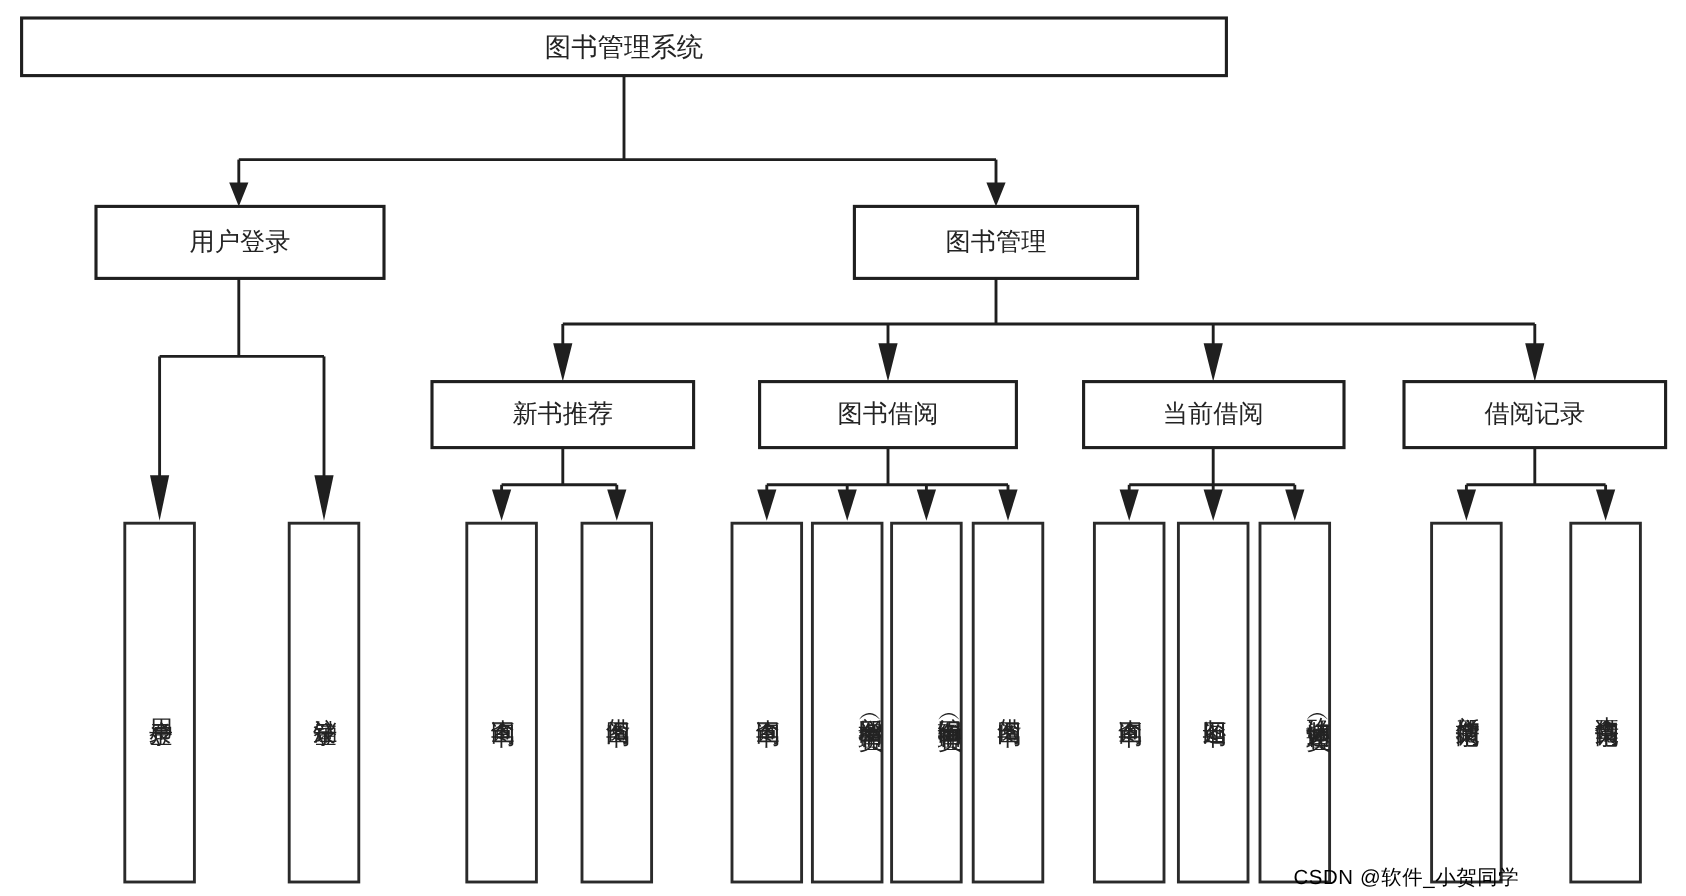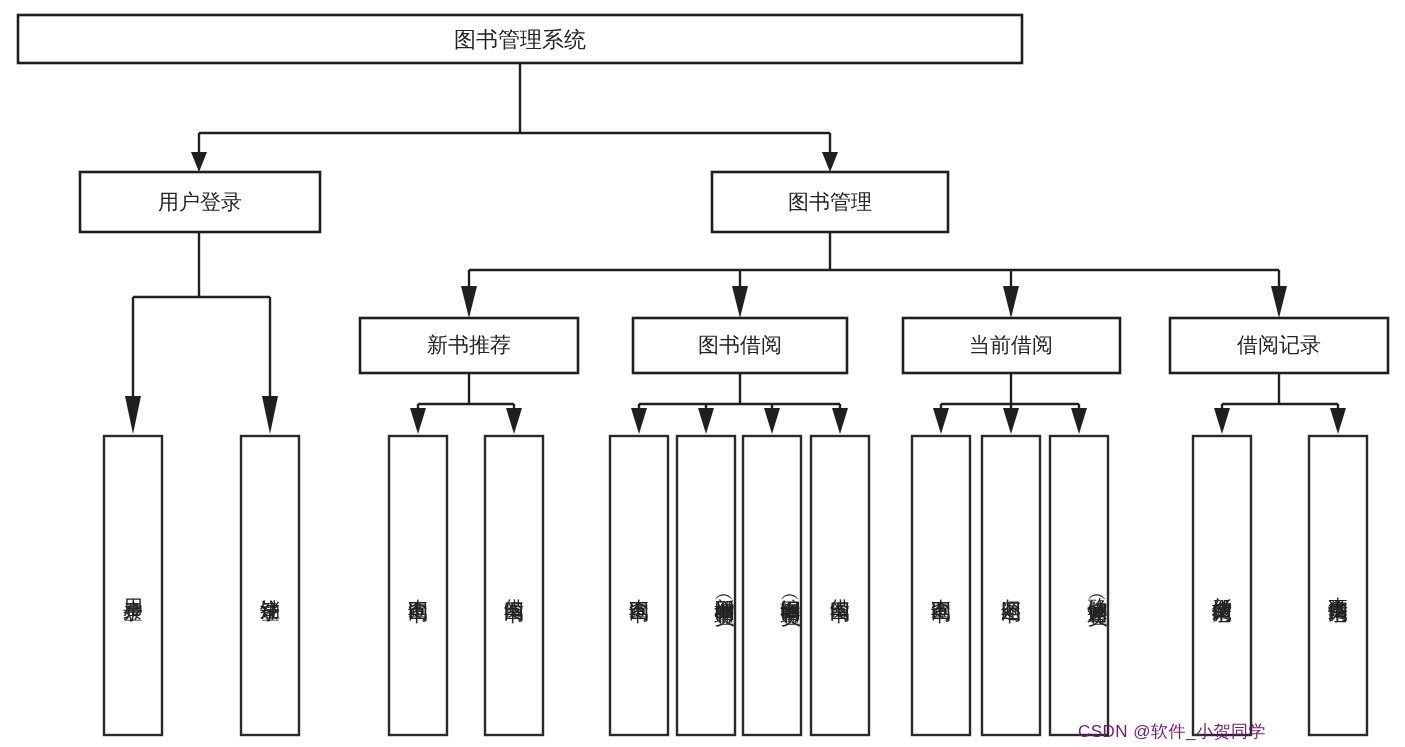--- a/index.html
+++ b/index.html
@@ -71,21 +71,21 @@
     white-space: nowrap;
     pointer-events: none;
     text-align: center;
   }
   .watermark {
     position: absolute;
     right: 8px;
     bottom: 4px;
     font-family: "Liberation Sans", "DejaVu Sans", sans-serif;
     font-size: 17px;
-    color: #701a75;
+    color: #000000;
     letter-spacing: 0.5px;
     white-space: nowrap;
   }
 </style>
 </head>
 <body>
 
 <div id="diagram-root">
 
   <svg id="flow" viewBox="0 0 1405 747">

